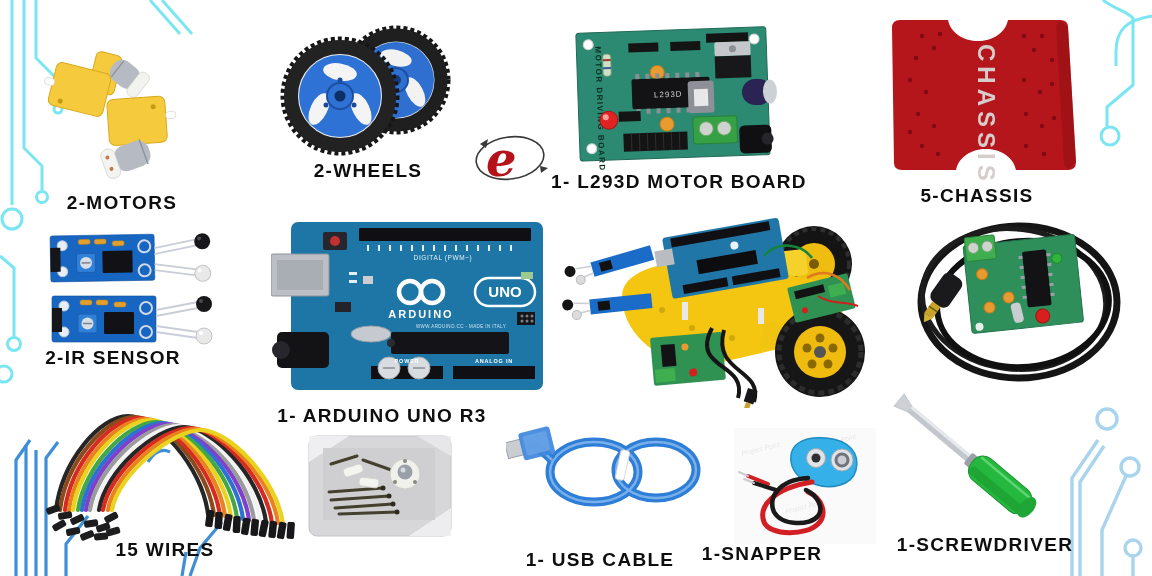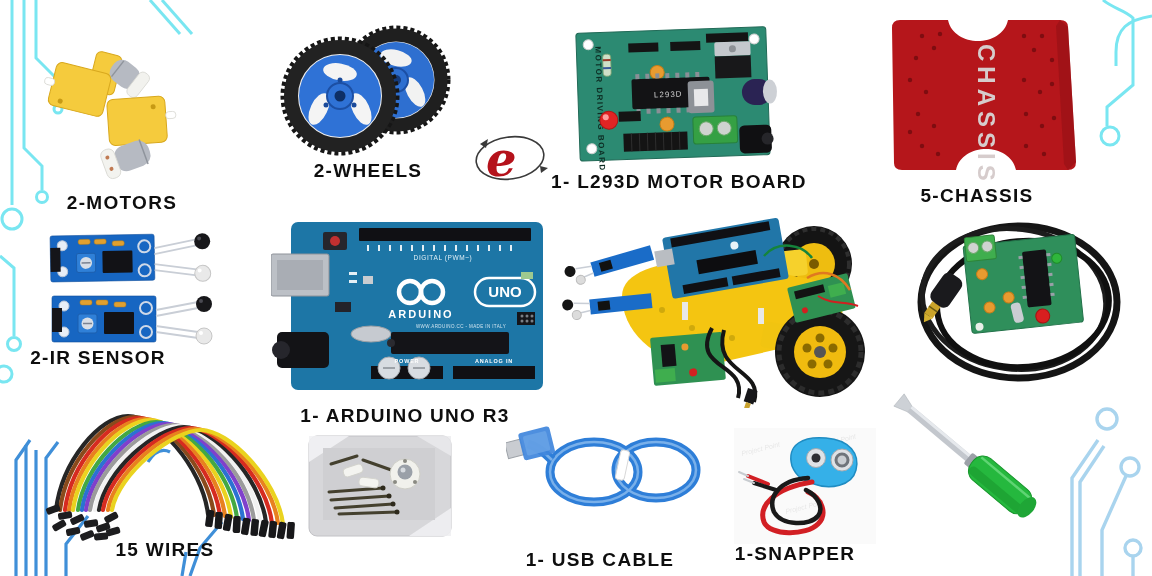--- a/index.html
+++ b/index.html
@@ -274,21 +274,21 @@
             <line x1="104" y1="34" x2="146" y2="40"></line>
             <line x1="104" y1="40" x2="146" y2="46"></line>
           </g>
         <circle cx="152" cy="12" r="8" fill="#17171a"></circle>
           <circle cx="149" cy="9" r="2" fill="#4a4a52"></circle>
         <circle cx="152" cy="44" r="8" fill="#e9e9e9" stroke="#c6c6c6"></circle>
           <circle cx="149" cy="41" r="2" fill="#ffffff"></circle>
       </g>
     </svg>
   </div>
-  <div class="lbl" style="left:98px;top:347px">2-IR SENSOR</div>
+  <div class="lbl" style="left:113px;top:347px">2-IR SENSOR</div>
 
   <div class="photo" style="left:271px;top:214px;width:288px;height:188px">
     <svg viewBox="0 0 288 188">
       <g>
         <rect x="20" y="8" width="252" height="168" rx="7" fill="#1d76a6"></rect>
         <rect x="88" y="14" width="172" height="13" rx="1" fill="#101014"></rect>
         <rect x="100" y="152" width="72" height="13" fill="#101014"></rect>
         <rect x="182" y="152" width="82" height="13" fill="#101014"></rect>
         <g fill="#e4f0f7">
             <rect x="96" y="31" width="2" height="6"></rect>
@@ -338,21 +338,21 @@
         <text x="223" y="149" font-size="5.5" font-weight="bold" letter-spacing="0.8" fill="#ffffff" text-anchor="middle">ANALOG IN</text>
         <rect x="64" y="88" width="16" height="10" fill="#23232a"></rect>
         <rect x="92" y="62" width="10" height="8" fill="#c9ccd0"></rect>
       </g>
       <rect x="0" y="40" width="58" height="42" rx="2" fill="#bcc0c6" stroke="#8f939a"></rect>
       <rect x="6" y="46" width="46" height="30" fill="#a9adb4"></rect>
       <rect x="6" y="118" width="52" height="36" rx="5" fill="#131316"></rect>
       <circle cx="10" cy="136" r="9" fill="#26262c"></circle>
     </svg>
   </div>
-  <div class="lbl" style="left:405px;top:405px">1- ARDUINO UNO R3</div>
+  <div class="lbl" style="left:382px;top:405px">1- ARDUINO UNO R3</div>
 
   <div class="photo" style="left:562px;top:210px;width:332px;height:198px">
     <svg viewBox="0 0 332 198">
       <g>
         <circle cx="252" cy="54" r="38" fill="#141414"></circle>
         <circle cx="252" cy="54" r="35" stroke="#2e2e2e" stroke-width="4" stroke-dasharray="5 4" fill="none"></circle>
         <circle cx="252" cy="54" r="21" fill="#eebd10"></circle>
         <circle cx="252" cy="54" r="5" fill="#7a5b00"></circle>
       </g>
       <rect x="185" y="42" width="60" height="26" rx="4" fill="#f6d12c" transform="rotate(-6 215 55)"></rect>
@@ -591,30 +591,31 @@
       <g fill="none" stroke-linecap="round">
         <path d="M78,54 C40,60 24,78 30,94 C36,108 72,108 84,96 C94,86 88,70 74,64" stroke="#d21f24" stroke-width="5"></path>
         <path d="M34,56 L14,48" stroke="#d21f24" stroke-width="4"></path>
         <path d="M74,50 C44,52 34,70 40,84 C48,98 76,98 84,88 C90,80 84,68 72,62" stroke="#1a1a1a" stroke-width="4.5"></path>
         <path d="M42,62 L20,55" stroke="#1a1a1a" stroke-width="4"></path>
         <path d="M14,48 L5,44" stroke="#c8ccd0" stroke-width="2"></path>
         <path d="M20,55 L10,51" stroke="#c8ccd0" stroke-width="2"></path>
       </g>
     </svg>
   </div>
-  <div class="lbl" style="left:795px;top:543px">1-SNAPPER</div>
+  <div class="lbl" style="left:762px;top:543px">1-SNAPPER</div>
 
   <div class="photo" style="left:891px;top:390px;width:168px;height:148px">
     <svg viewBox="0 0 168 148">
       <g transform="translate(8,10) rotate(40)">
         <polygon points="0,-8 16,-3 16,3 0,8" fill="#cdd1d6" stroke="#aab0b6" stroke-width="0.5"></polygon>
         <rect x="14" y="-4" width="78" height="8" fill="#c3c7cd"></rect>
         <rect x="14" y="-4" width="78" height="3" fill="#e6e9ed"></rect>
         <rect x="90" y="-7" width="8" height="14" rx="2" fill="#9ca1a8"></rect>
         <rect x="96" y="-14" width="72" height="28" rx="12" fill="#25b83e" stroke="#18962c"></rect>
         <rect x="98" y="2" width="68" height="9" rx="5" fill="#1da133" opacity="0.85"></rect>
         <line x1="100" y1="-9" x2="164" y2="-9" stroke="#5fd473" stroke-width="2.5"></line>
         <ellipse cx="167" cy="0" rx="7" ry="12" fill="#1fa636"></ellipse>
       </g>
     </svg>
   </div>
+  <div class="lbl" style="left:985px;top:534px">1-SCREWDRIVER</div>
 
 </div>
 
 </body></html>

